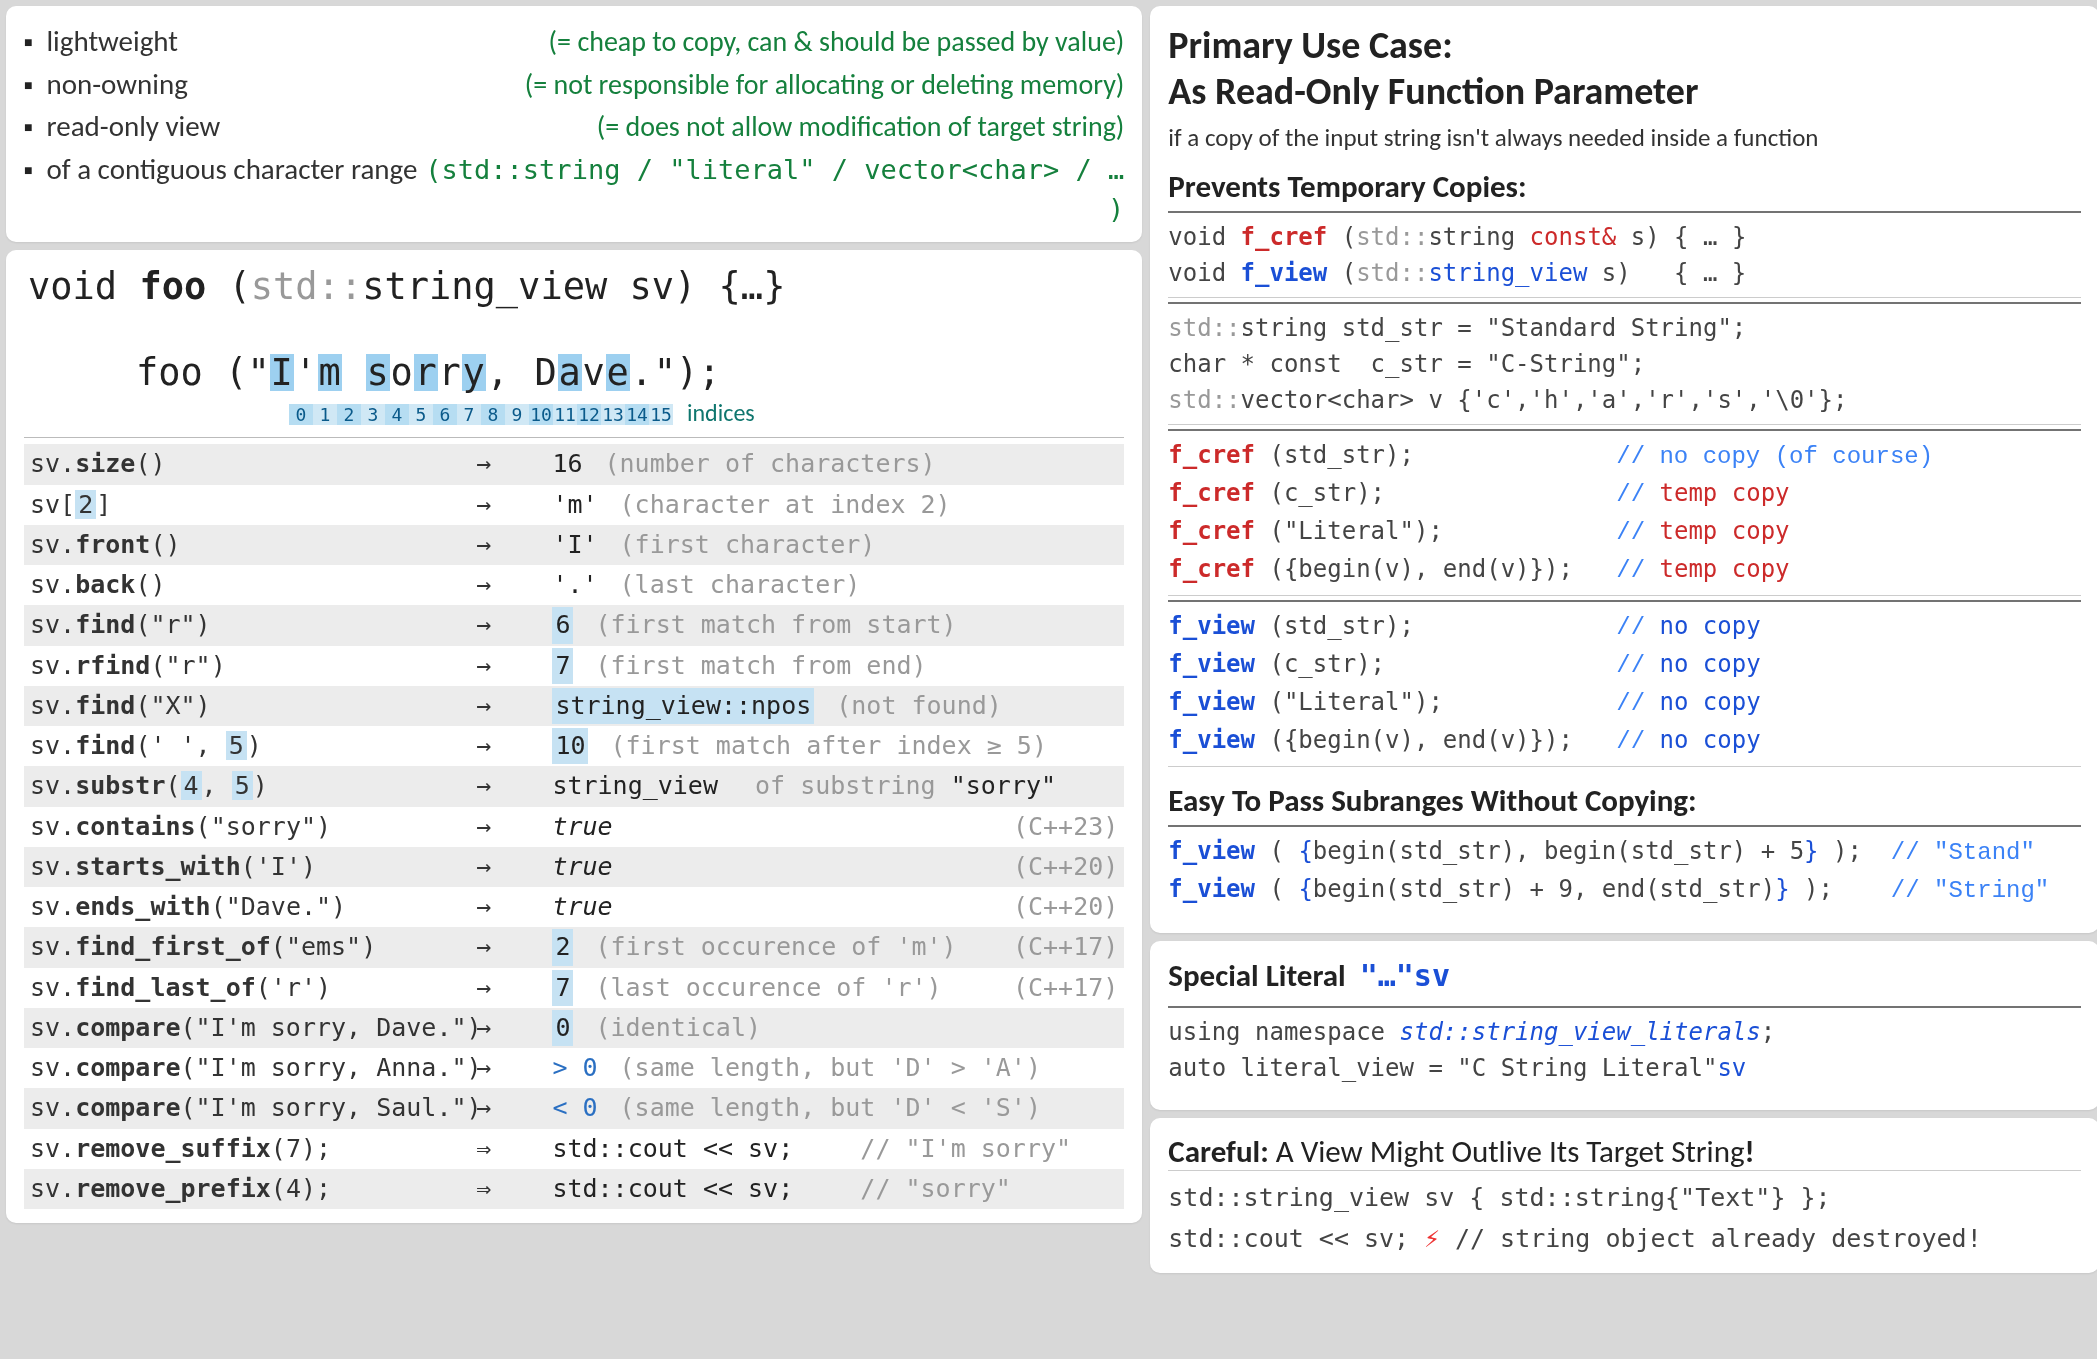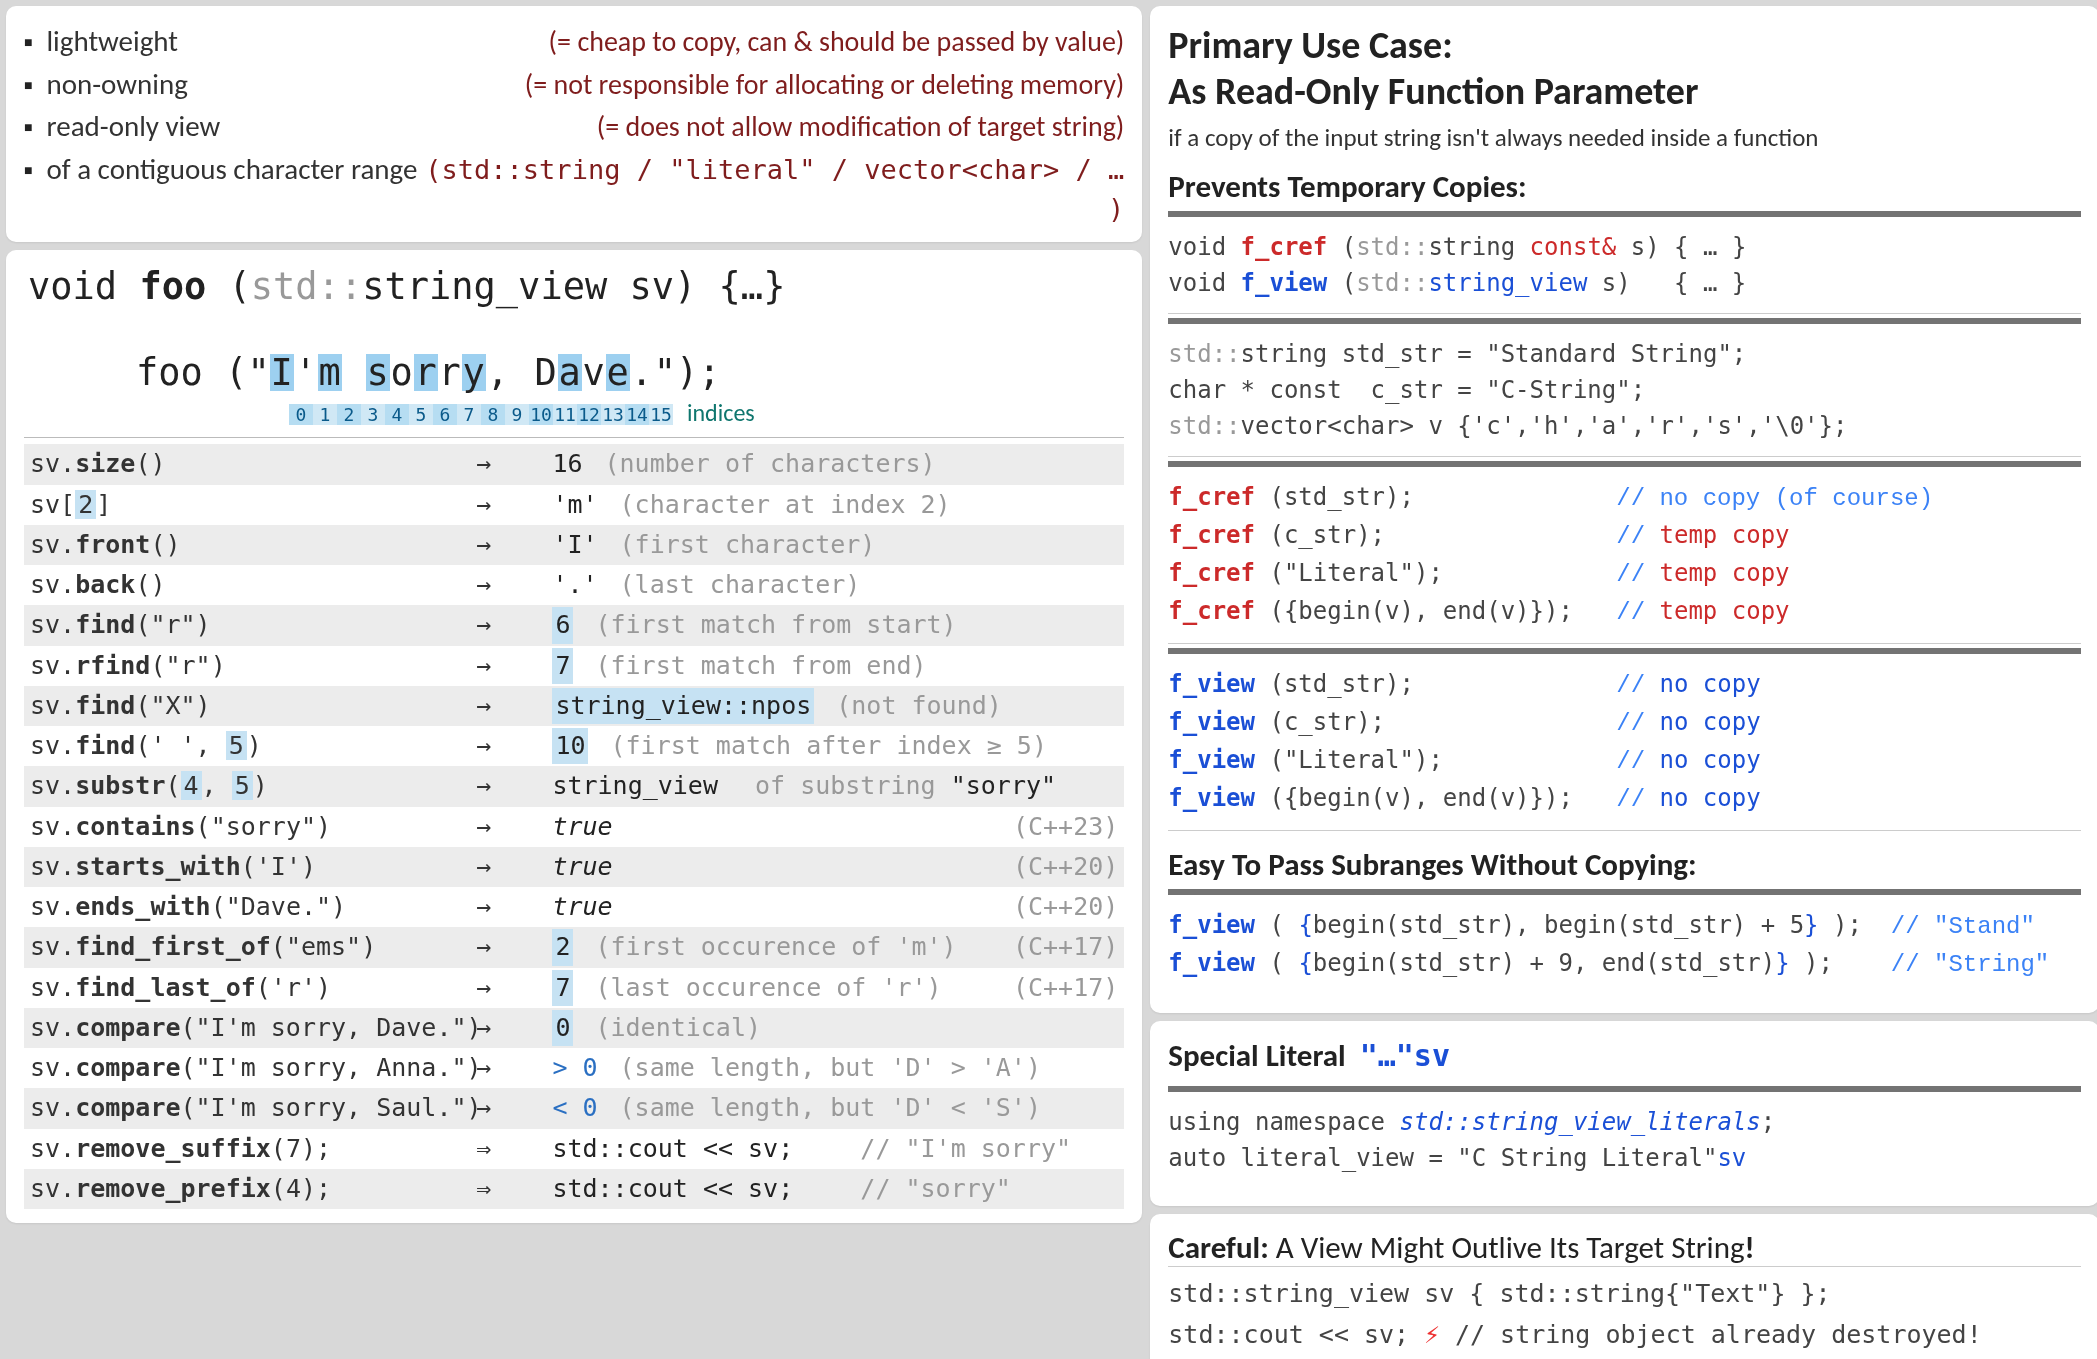--- a/index.html
+++ b/index.html
@@ -21,21 +21,21 @@
     background: #fff;
     border-radius: 10px;
     padding: 14px 18px 14px 18px;
     box-shadow: 0 1px 2px rgba(0,0,0,0.08);
   }
   
   .props { list-style: none; margin: 0; padding: 0; }
   .props li { display: flex; align-items: baseline; font-size: 29px; line-height: 1.45; }
   .props li::before { content: "■"; font-size: 14px; margin-right: 14px; color: #222; position: relative; top: -4px; }
   .props .term { color: #333; white-space: nowrap; }
-  .props .desc { color: #7f1d1d; font-size: 28px; margin-left: auto; text-align: right; font-weight: 400; }
+  .props .desc { color: #15803d; font-size: 28px; margin-left: auto; text-align: right; font-weight: 400; }
   .props .mono-inline { font-family: Consolas, Menlo, Monaco, monospace; font-size: 27px; }
 
   
   .mono { font-family: Consolas, Menlo, Monaco, monospace; }
   .sig { font-size: 37px; line-height: 1.25; padding-left: 4px; }
   .sig .bold { font-weight: 700; }
   .sig .dim { color: #999; }
   .call-line { font-size: 37px; margin-top: 16px; padding-left: 112px; }
   .string-vis { display: inline-block; line-height: 1; margin-top: 28px; }
   .string-vis .ch { display: inline-block; width: 24px; text-align: center; }
@@ -66,23 +66,23 @@
   .method-row .res .tag { color: #999; margin-left: auto; }
   .hl-num { background: #c6e2f3; padding: 0 3px; }
   .italic { font-style: italic; }
   .blue { color: #2a6fc2; }
 
   
   h2 { font-size: 38px; margin: 2px 0 8px 0; font-weight: 600; color: #222; }
   h3 { font-size: 31px; margin: 14px 0 6px 0; font-weight: 600; }
   .sub { font-size: 25px; color: #333; margin-bottom: 10px; }
   .codeblock {
-    border-top: 6px solid #737373;
+    border-top: 2px solid #737373;
     border-bottom: 1px solid #ccc;
-    padding: 12px 0;
+    padding: 6px 0;
     font-family: Consolas, Menlo, Monaco, monospace;
     font-size: 24px;
     line-height: 1.5;
     color: #444;
     margin: 4px 0;
     white-space: pre;
   }
   .codeblock .r { color: #cc2a2a; font-weight: 700; }
   .codeblock .rn { color: #cc2a2a; }
   .codeblock .bl { color: #1a4fd6; font-weight: 700; }

